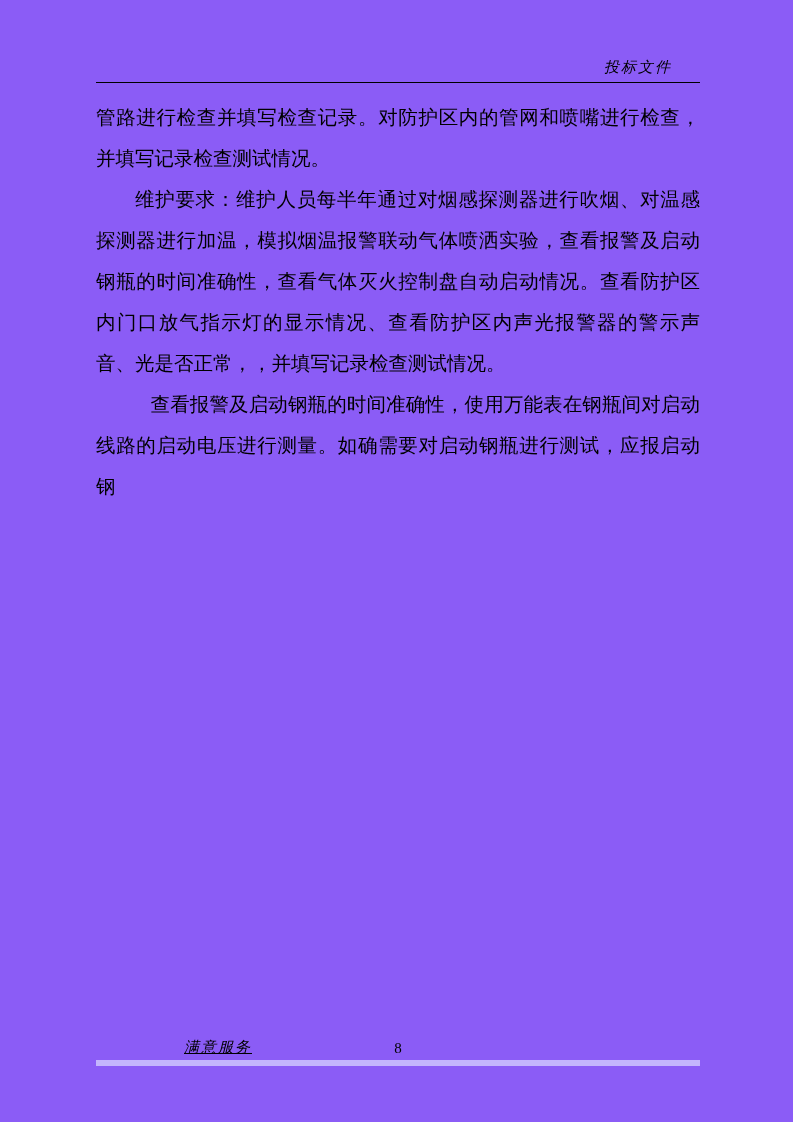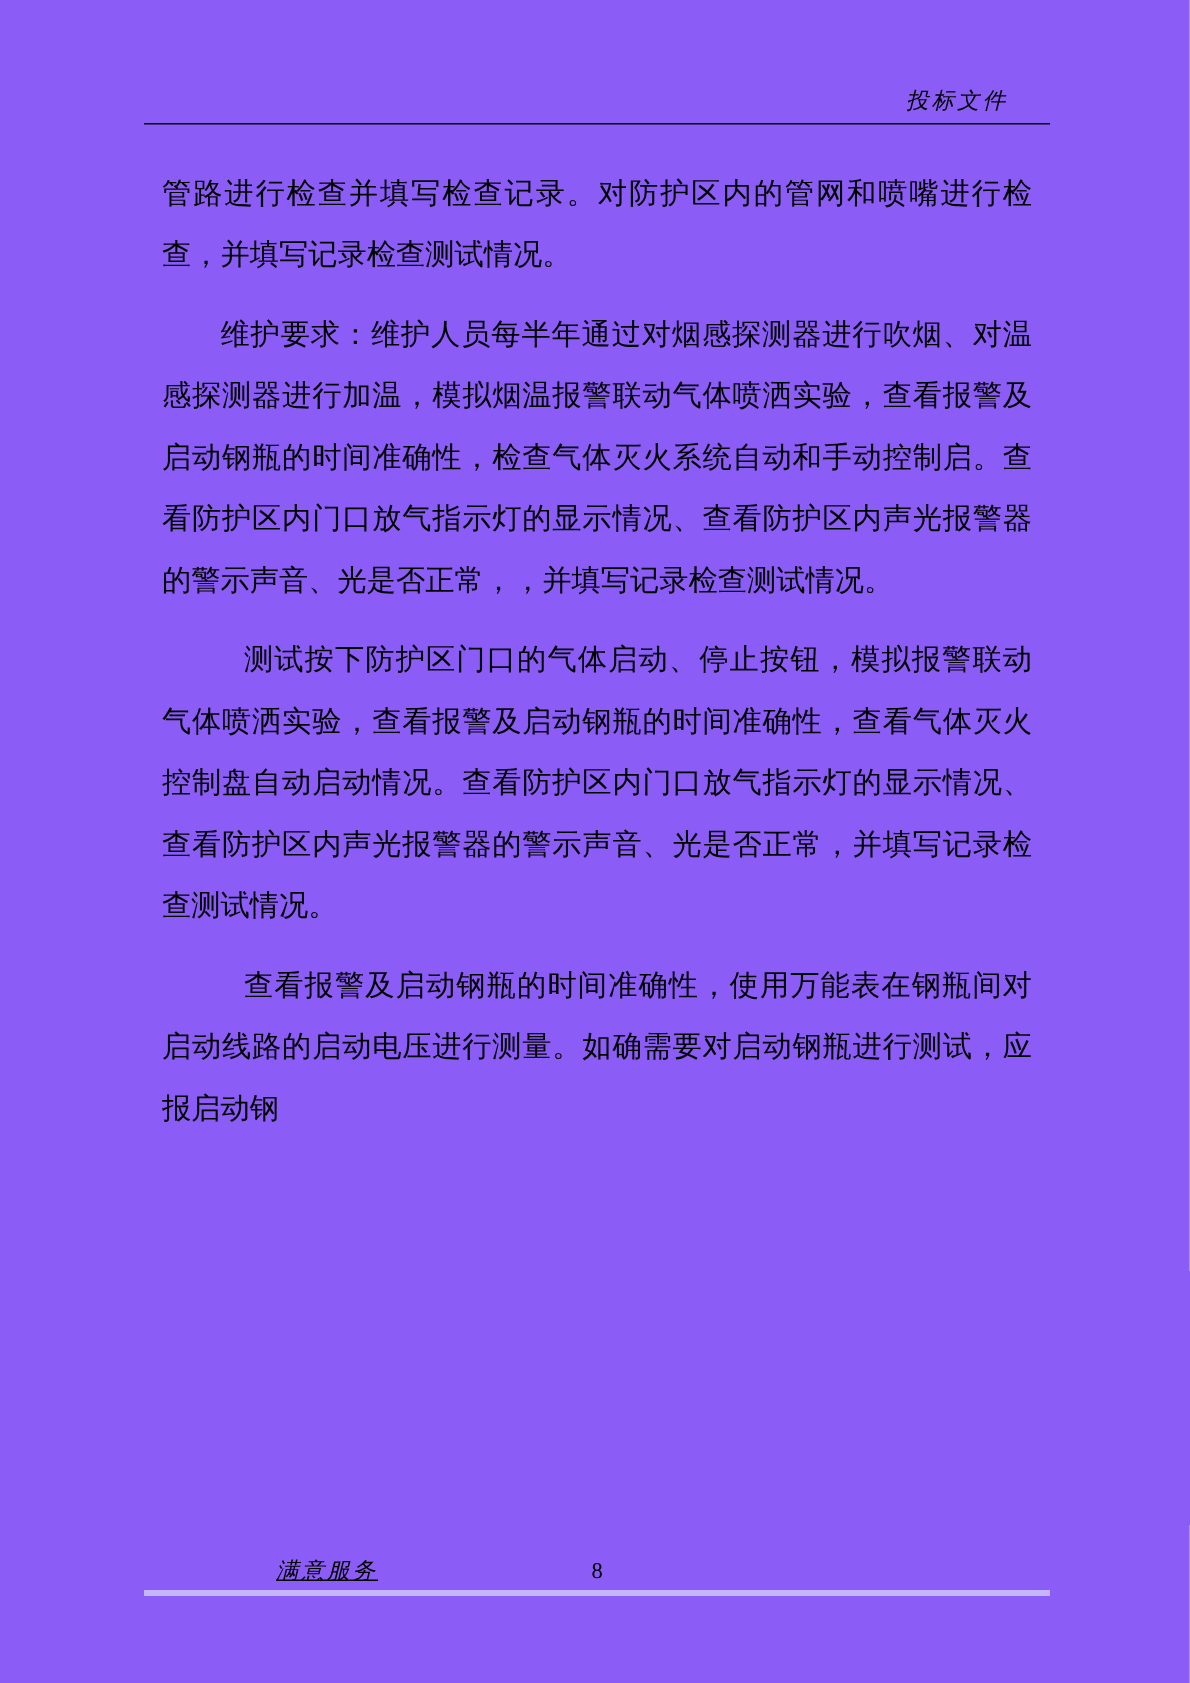--- a/index.html
+++ b/index.html
@@ -42,34 +42,34 @@
     position: absolute;
     top: 97px;
     left: 96px;
     width: 604px;
     font-size: 19.5px;
     line-height: 41px;
     text-align: justify;
     text-justify: inter-ideograph;
   }
   .para {
-    margin: 12px;
+    margin: 0;
   }
   .indent-0  { text-indent: 0; }
   .indent-20 { text-indent: 2em; }
   .indent-23 { text-indent: 2.3em; }
   .indent-28 { text-indent: 2.8em; }
   .lead-bold { font-weight: normal; }
   
   .footer {
     position: absolute;
     left: 96px;
     width: 604px;
     top: 1036px;
-    border-bottom: 4px solid #c4b5fd;
+    border-bottom: 6px solid #c4b5fd;
     padding-bottom: 4px;
     height: 20px;
   }
   .footer-brand {
     position: absolute;
     left: 88px;
     bottom: 3px;
     font-style: italic;
     font-size: 15px;
     letter-spacing: 2px;
@@ -89,22 +89,21 @@
 
 <div class="page">
 
   <div class="header">
     <div class="header-title">投标文件</div>
     <div class="header-rule"></div>
   </div>
 
   <div class="content">
     <p class="para indent-0">管路进行检查并填写检查记录。对防护区内的管网和喷嘴进行检查，并填写记录检查测试情况。</p>
-    <p class="para indent-20"><span class="lead-bold">维护要求：</span><span>维护人员每半年通过对烟感探测器进行吹烟、对温感探测器进行加温，模拟烟温报警联动气体喷洒实验，查看报警及启动钢瓶的时间准确性，检查气体灭火系统自动和手动控制启。查看防护区内门口放气指示灯的显示情况、查看防护区内声光报警器的警示声音、光是否正常，，并填写记录检查测试情况。</span></p>
-    <p class="para indent-28">测试按下防护区门口的气体启动、停止按钮，模拟报警联动气体喷洒实验，查看报警及启动钢瓶的时间准确性，查看气体灭火控制盘自动启动情况。查看防护区内门口放气指示灯的显示情况、查看防护区内声光报警器的警示声音、光是否正常，并填写记录检查测试情况。</p>
+    <p class="para indent-20"><span class="lead-bold">维护要求：</span><span>维护人员每半年通过对烟感探测器进行吹烟、对温感探测器进行加温，模拟烟温报警联动气体喷洒实验，查看报警及启动钢瓶的时间准确性，查看气体灭火控制盘自动启动情况。查看防护区内门口放气指示灯的显示情况、查看防护区内声光报警器的警示声音、光是否正常，，并填写记录检查测试情况。</span></p>
     <p class="para indent-28">查看报警及启动钢瓶的时间准确性，使用万能表在钢瓶间对启动线路的启动电压进行测量。如确需要对启动钢瓶进行测试，应报启动钢</p>
   </div>
 
   <div class="footer">
     <span class="footer-brand">满意服务</span>
     <span class="footer-page">8</span>
   </div>
 
 </div>
 

